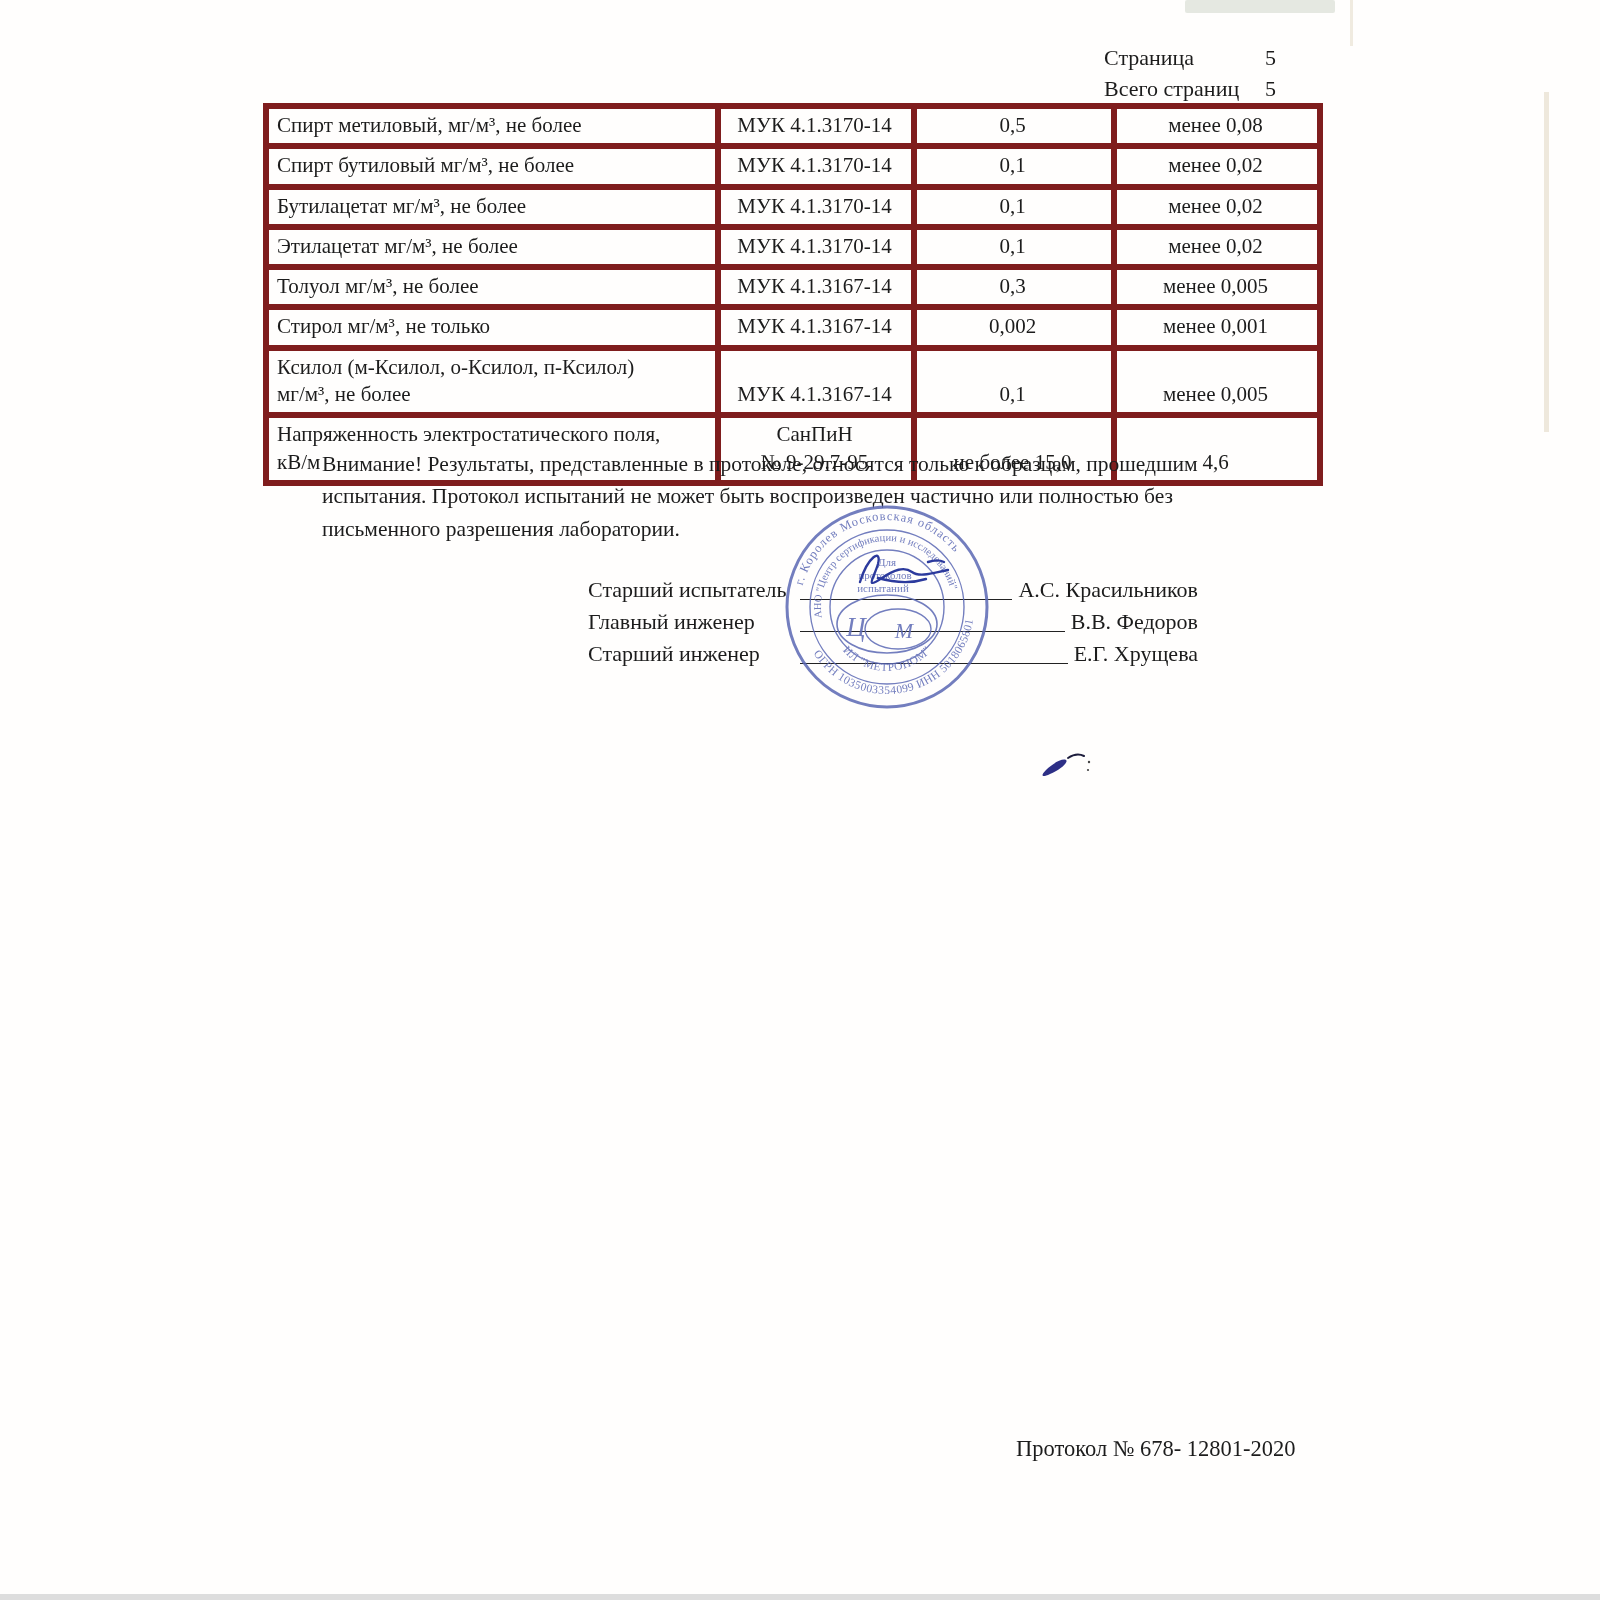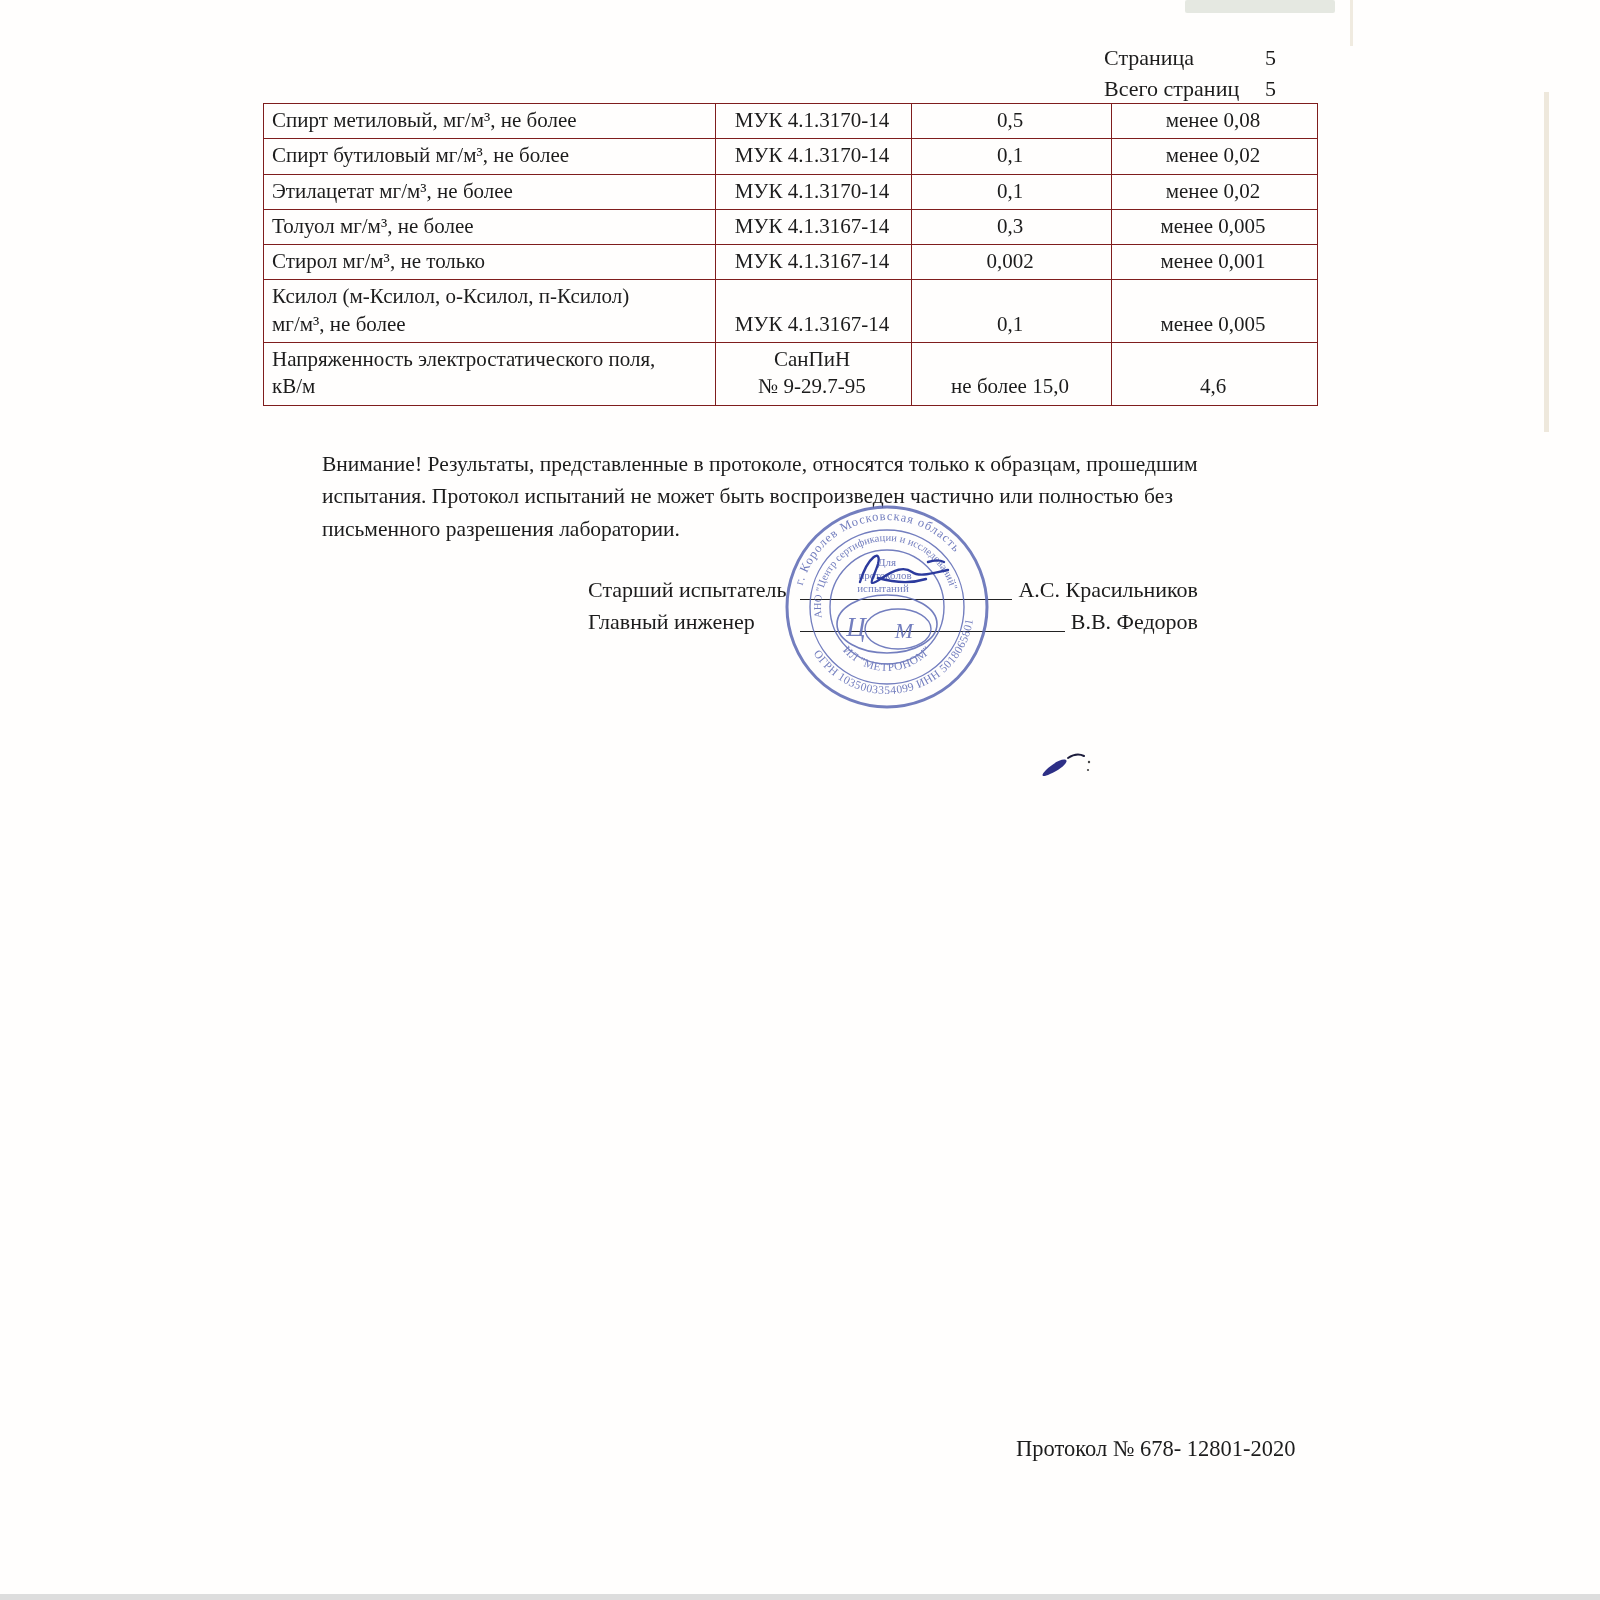--- a/index.html
+++ b/index.html
@@ -21,21 +21,21 @@
   .page-info{position:absolute;left:1104px;top:42px;width:172px;font-size:22px;line-height:31px;}
   .page-info .row{display:flex;justify-content:space-between;}
 
   
   .results-table{
     position:absolute;left:263px;top:103px;width:1054px;
     border-collapse:collapse;font-size:21px;line-height:1.3;
     table-layout:fixed;
   }
   .results-table td{
-    border:1px solid #7f1d1d;padding:3px 11px 4px 8px;
+    border:6px solid #7f1d1d;padding:3px 11px 4px 8px;
   }
   .results-table td.c-param{text-align:left;vertical-align:top;}
   .results-table td.c-method,
   .results-table td.c-norm,
   .results-table td.c-result{text-align:center;vertical-align:bottom;}
 
   
   .notice{position:absolute;left:322px;top:448px;width:940px;font-size:21.5px;line-height:1.5;}
   .notice b{font-weight:normal;}
 
@@ -89,20 +89,26 @@
           <td class="c-norm">0,5</td>
           <td class="c-result">менее 0,08</td>
         </tr>
         <tr>
           <td class="c-param">Спирт бутиловый мг/м³, не более</td>
           <td class="c-method">МУК 4.1.3170-14</td>
           <td class="c-norm">0,1</td>
           <td class="c-result">менее 0,02</td>
         </tr>
         <tr>
+          <td class="c-param">Бутилацетат мг/м³, не более</td>
+          <td class="c-method">МУК 4.1.3170-14</td>
+          <td class="c-norm">0,1</td>
+          <td class="c-result">менее 0,02</td>
+        </tr>
+        <tr>
           <td class="c-param">Этилацетат мг/м³, не более</td>
           <td class="c-method">МУК 4.1.3170-14</td>
           <td class="c-norm">0,1</td>
           <td class="c-result">менее 0,02</td>
         </tr>
         <tr>
           <td class="c-param">Толуол мг/м³, не более</td>
           <td class="c-method">МУК 4.1.3167-14</td>
           <td class="c-norm">0,3</td>
           <td class="c-result">менее 0,005</td>
@@ -133,20 +139,25 @@
   <div class="signatures">
       <div class="sig-row">
         <span class="sig-role">Старший испытатель</span>
         <span class="sig-line"></span>
         <span class="sig-name">А.С. Красильников</span>
       </div>
       <div class="sig-row">
         <span class="sig-role">Главный инженер</span>
         <span class="sig-line"></span>
         <span class="sig-name">В.В. Федоров</span>
+      </div>
+      <div class="sig-row">
+        <span class="sig-role">Старший инженер</span>
+        <span class="sig-line"></span>
+        <span class="sig-name">Е.Г. Хрущева</span>
       </div>
     </div>
 
   <svg class="stamp" viewBox="0 0 222 222">
     <defs>
       <path id="arc-outer-top" d="M 24 111 A 87 87 0 1 1 198 111"></path>
       <path id="arc-outer-bottom" d="M 24 111 A 87 87 0 1 0 198 111"></path>
       <path id="arc-inner-top" d="M 45 111 A 66 66 0 1 1 177 111"></path>
       <path id="arc-inner-bottom" d="M 53 117 A 58 58 0 0 0 169 117"></path>
     </defs>

